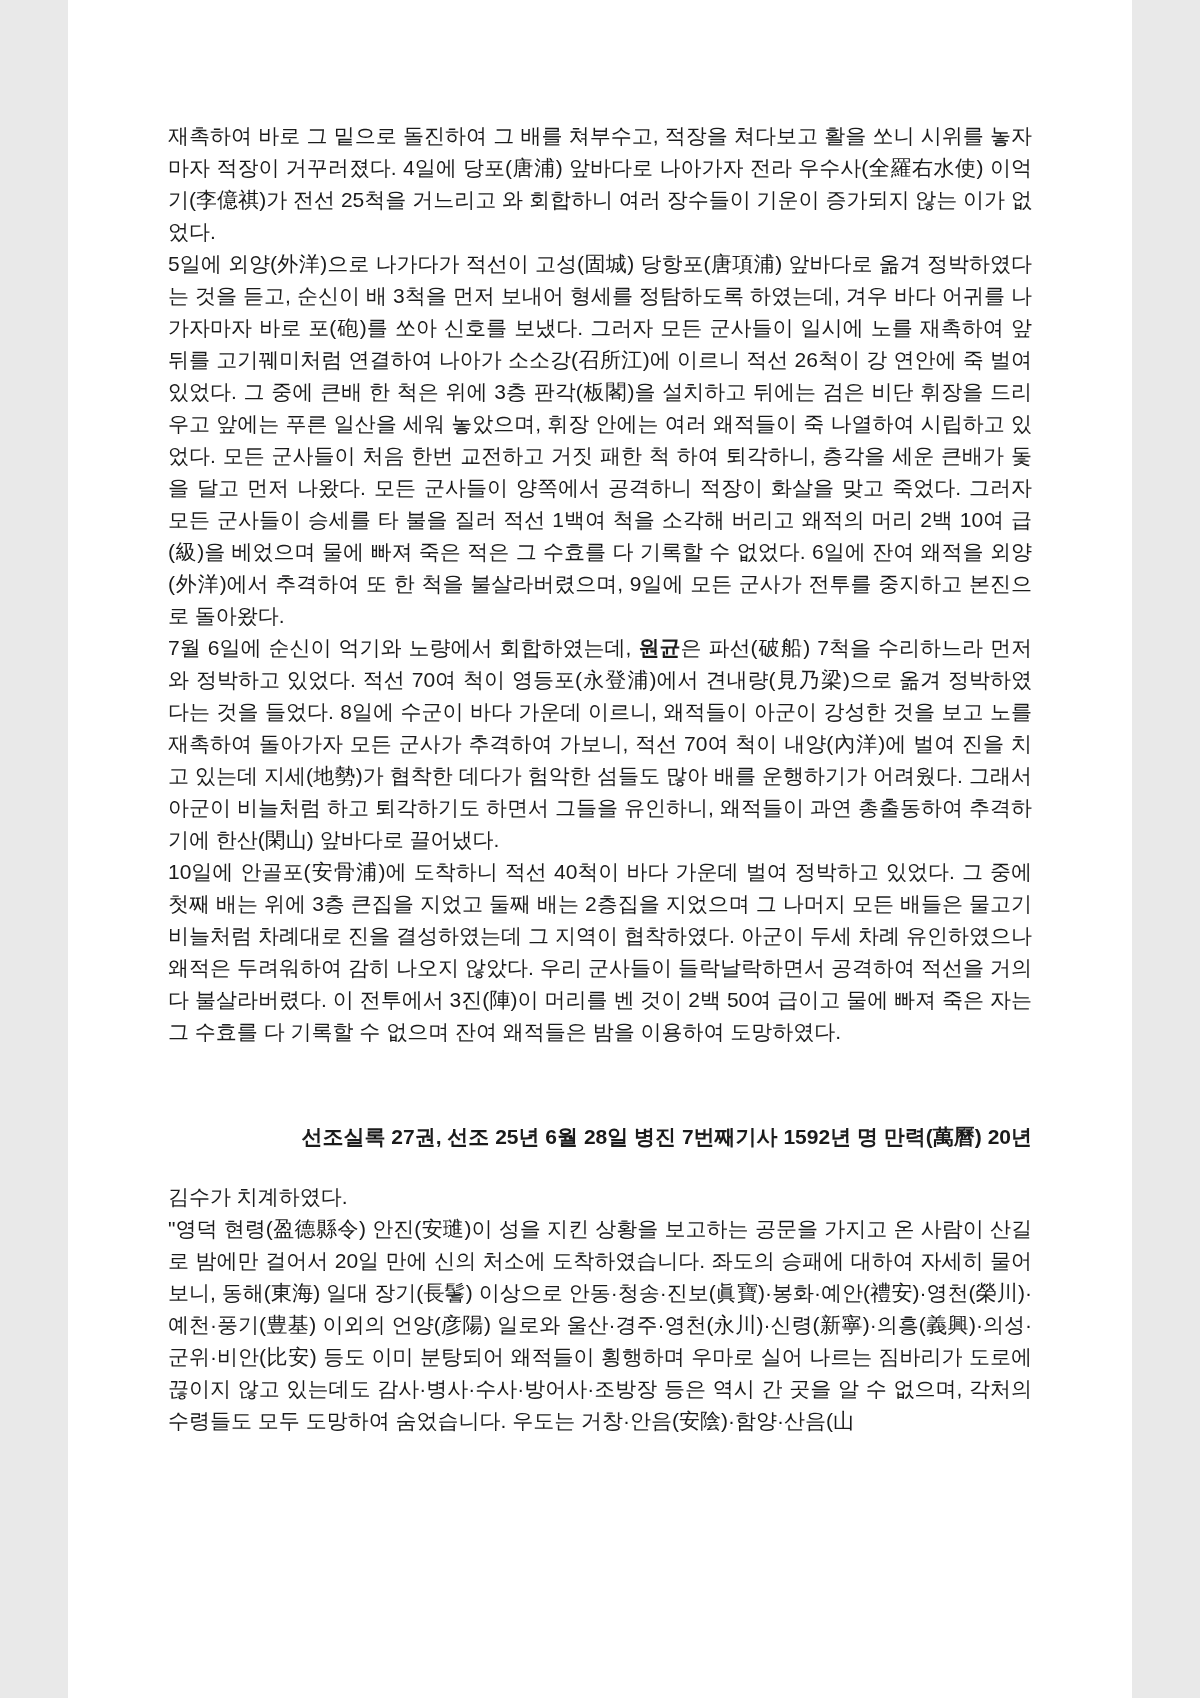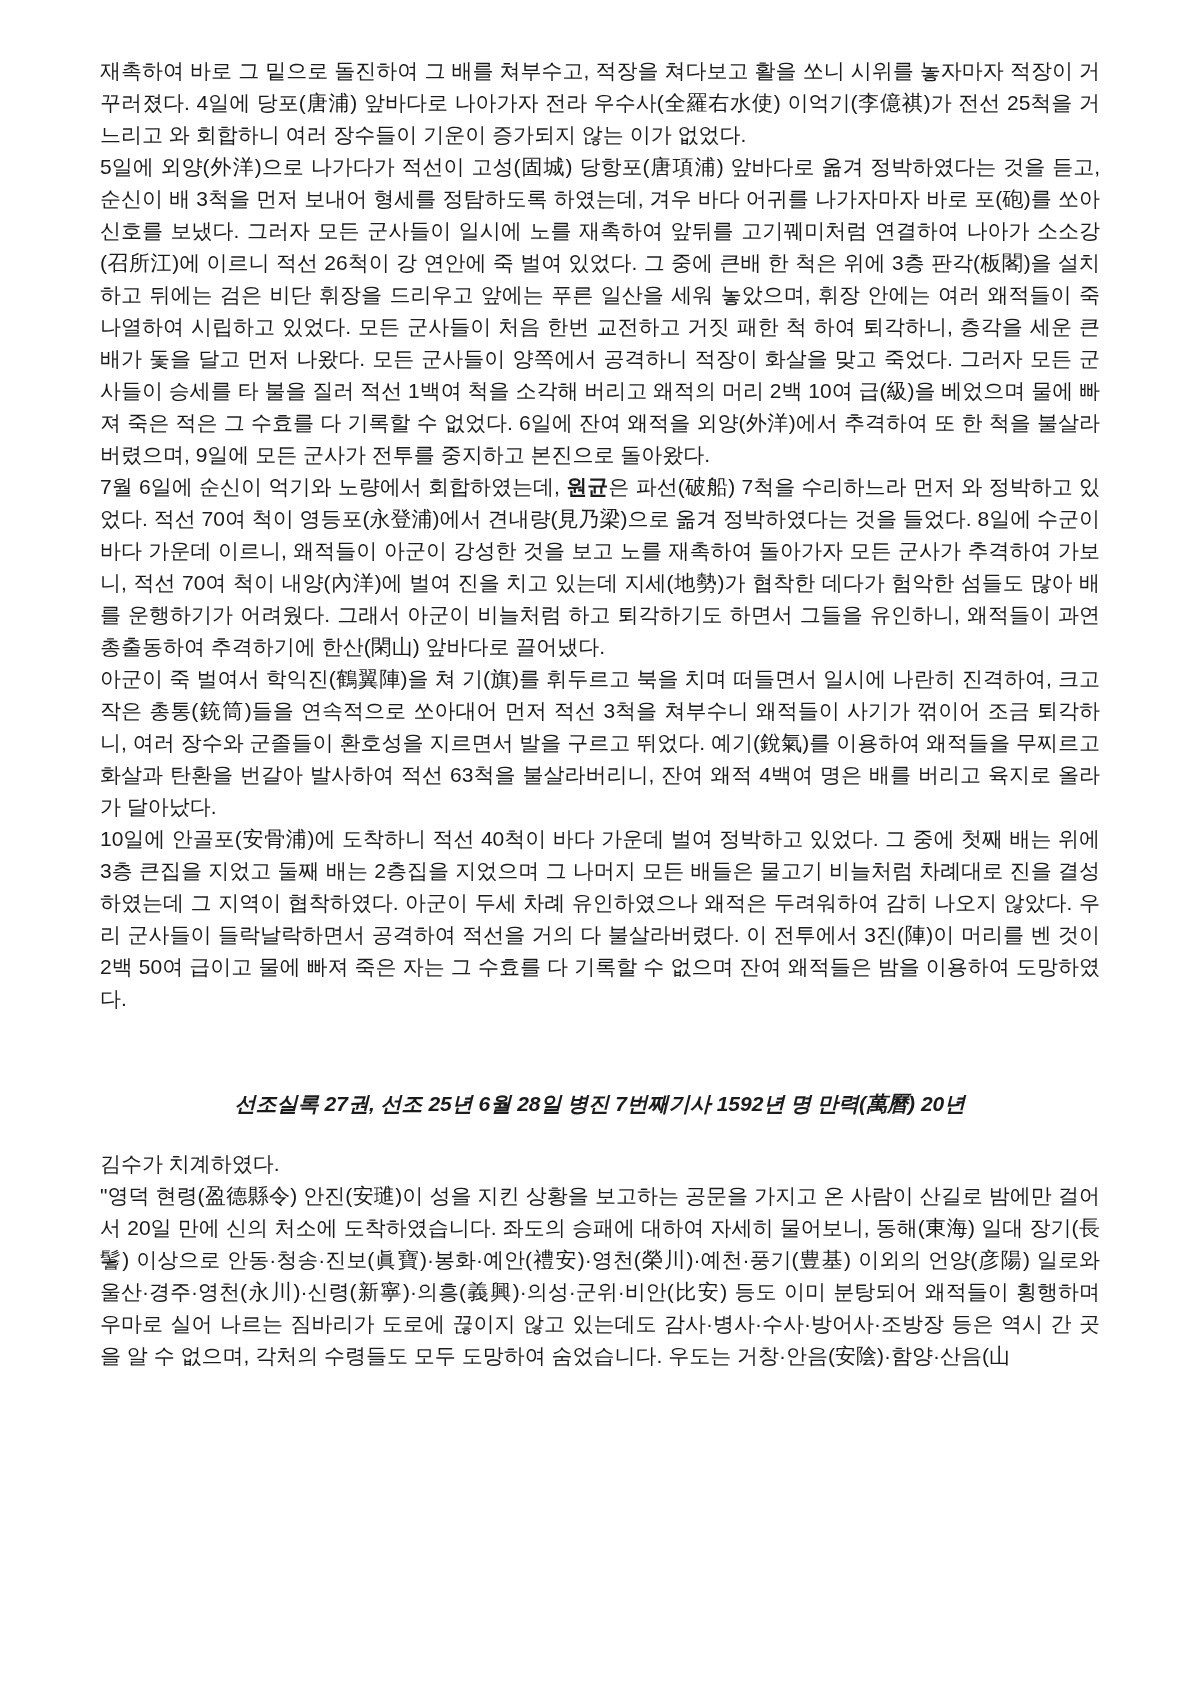--- a/index.html
+++ b/index.html
@@ -2,60 +2,58 @@
 <html lang="ko"><head>
 <meta charset="utf-8">
 <style>
   html, body {
     margin: 0;
     padding: 0;
     background: #e9e9e9;
   }
   .page {
     position: relative;
-    width: 1200px;
+    width: 1064px;
     height: 1698px;
     margin: 0 auto;
     background: #ffffff;
     box-sizing: border-box;
-    padding: 55px 100px 0 100px;
+    padding: 120px 100px 0 100px;
     overflow: hidden;
     font-family: "Liberation Sans", "DejaVu Sans", sans-serif;
     font-size: 21px;
     line-height: 32px;
     color: #1b1b1b;
   }
   .page p {
     margin: 0;
     text-align: justify;
     word-break: break-all;
   }
   .bold {
     font-weight: 700;
   }
   .article-header {
     margin-top: 73px;
     margin-bottom: 28px;
   }
   .article-header p {
     font-weight: 700;
-    text-align: center;
-    font-style: italic;
+    text-align: right;
   }
 </style>
 </head>
 <body>
 
 <div class="page">
 
   <section>
     <p>재촉하여 바로 그 밑으로 돌진하여 그 배를 쳐부수고, 적장을 쳐다보고 활을 쏘니 시위를 놓자마자 적장이 거꾸러졌다. 4일에 당포(唐浦) 앞바다로 나아가자 전라 우수사(全羅右水使) 이억기(李億祺)가 전선 25척을 거느리고 와 회합하니 여러 장수들이 기운이 증가되지 않는 이가 없었다.</p>
     <p>5일에 외양(外洋)으로 나가다가 적선이 고성(固城) 당항포(唐項浦) 앞바다로 옮겨 정박하였다는 것을 듣고, 순신이 배 3척을 먼저 보내어 형세를 정탐하도록 하였는데, 겨우 바다 어귀를 나가자마자 바로 포(砲)를 쏘아 신호를 보냈다. 그러자 모든 군사들이 일시에 노를 재촉하여 앞뒤를 고기꿰미처럼 연결하여 나아가 소소강(召所江)에 이르니 적선 26척이 강 연안에 죽 벌여 있었다. 그 중에 큰배 한 척은 위에 3층 판각(板閣)을 설치하고 뒤에는 검은 비단 휘장을 드리우고 앞에는 푸른 일산을 세워 놓았으며, 휘장 안에는 여러 왜적들이 죽 나열하여 시립하고 있었다. 모든 군사들이 처음 한번 교전하고 거짓 패한 척 하여 퇴각하니, 층각을 세운 큰배가 돛을 달고 먼저 나왔다. 모든 군사들이 양쪽에서 공격하니 적장이 화살을 맞고 죽었다. 그러자 모든 군사들이 승세를 타 불을 질러 적선 1백여 척을 소각해 버리고 왜적의 머리 2백 10여 급(級)을 베었으며 물에 빠져 죽은 적은 그 수효를 다 기록할 수 없었다. 6일에 잔여 왜적을 외양(外洋)에서 추격하여 또 한 척을 불살라버렸으며, 9일에 모든 군사가 전투를 중지하고 본진으로 돌아왔다.</p>
     <p><span>7월 6일에 순신이 억기와 노량에서 회합하였는데, </span><span class="bold">원균</span><span>은 파선(破船) 7척을 수리하느라 먼저 와 정박하고 있었다. 적선 70여 척이 영등포(永登浦)에서 견내량(見乃梁)으로 옮겨 정박하였다는 것을 들었다. 8일에 수군이 바다 가운데 이르니, 왜적들이 아군이 강성한 것을 보고 노를 재촉하여 돌아가자 모든 군사가 추격하여 가보니, 적선 70여 척이 내양(內洋)에 벌여 진을 치고 있는데 지세(地勢)가 협착한 데다가 험악한 섬들도 많아 배를 운행하기가 어려웠다. 그래서 아군이 비늘처럼 하고 퇴각하기도 하면서 그들을 유인하니, 왜적들이 과연 총출동하여 추격하기에 한산(閑山) 앞바다로 끌어냈다.</span></p>
-    <p>아군이 죽 벌여서 학익진(鶴翼陣)을 쳐 기(旗)를 휘두르고 북을 치며 떠들면서 일시에 나란히 진격하여, 크고 작은 총통(銃筒)들을 연속적으로 쏘아대어 먼저 적선 3척을 쳐부수니 왜적들이 사기가 꺾이어 조금 퇴각하니, 여러 장수와 군졸들이 환호성을 지르면서 발을 구르고 뛰었다. 예기(銳氣)를 이용하여 왜적들을 무찌르고 화살과 탄환을 번갈아 발사하여 적선 63척을 불살라버리니, 잔여 왜적 4백여 명은 배를 버리고 육지로 올라가 달아났다.</p>
     <p>10일에 안골포(安骨浦)에 도착하니 적선 40척이 바다 가운데 벌여 정박하고 있었다. 그 중에 첫째 배는 위에 3층 큰집을 지었고 둘째 배는 2층집을 지었으며 그 나머지 모든 배들은 물고기 비늘처럼 차례대로 진을 결성하였는데 그 지역이 협착하였다. 아군이 두세 차례 유인하였으나 왜적은 두려워하여 감히 나오지 않았다. 우리 군사들이 들락날락하면서 공격하여 적선을 거의 다 불살라버렸다. 이 전투에서 3진(陣)이 머리를 벤 것이 2백 50여 급이고 물에 빠져 죽은 자는 그 수효를 다 기록할 수 없으며 잔여 왜적들은 밤을 이용하여 도망하였다.</p>
   </section>
 
   <header class="article-header">
     <p>선조실록 27권, 선조 25년 6월 28일 병진 7번째기사 1592년 명 만력(萬曆) 20년</p>
   </header>
 
   <section>
     <p>김수가 치계하였다.</p>
     <p>"영덕 현령(盈德縣令) 안진(安璡)이 성을 지킨 상황을 보고하는 공문을 가지고 온 사람이 산길로 밤에만 걸어서 20일 만에 신의 처소에 도착하였습니다. 좌도의 승패에 대하여 자세히 물어보니, 동해(東海) 일대 장기(長鬐) 이상으로 안동·청송·진보(眞寶)·봉화·예안(禮安)·영천(榮川)·예천·풍기(豊基) 이외의 언양(彦陽) 일로와 울산·경주·영천(永川)·신령(新寧)·의흥(義興)·의성·군위·비안(比安) 등도 이미 분탕되어 왜적들이 횡행하며 우마로 실어 나르는 짐바리가 도로에 끊이지 않고 있는데도 감사·병사·수사·방어사·조방장 등은 역시 간 곳을 알 수 없으며, 각처의 수령들도 모두 도망하여 숨었습니다. 우도는 거창·안음(安陰)·함양·산음(山</p>

